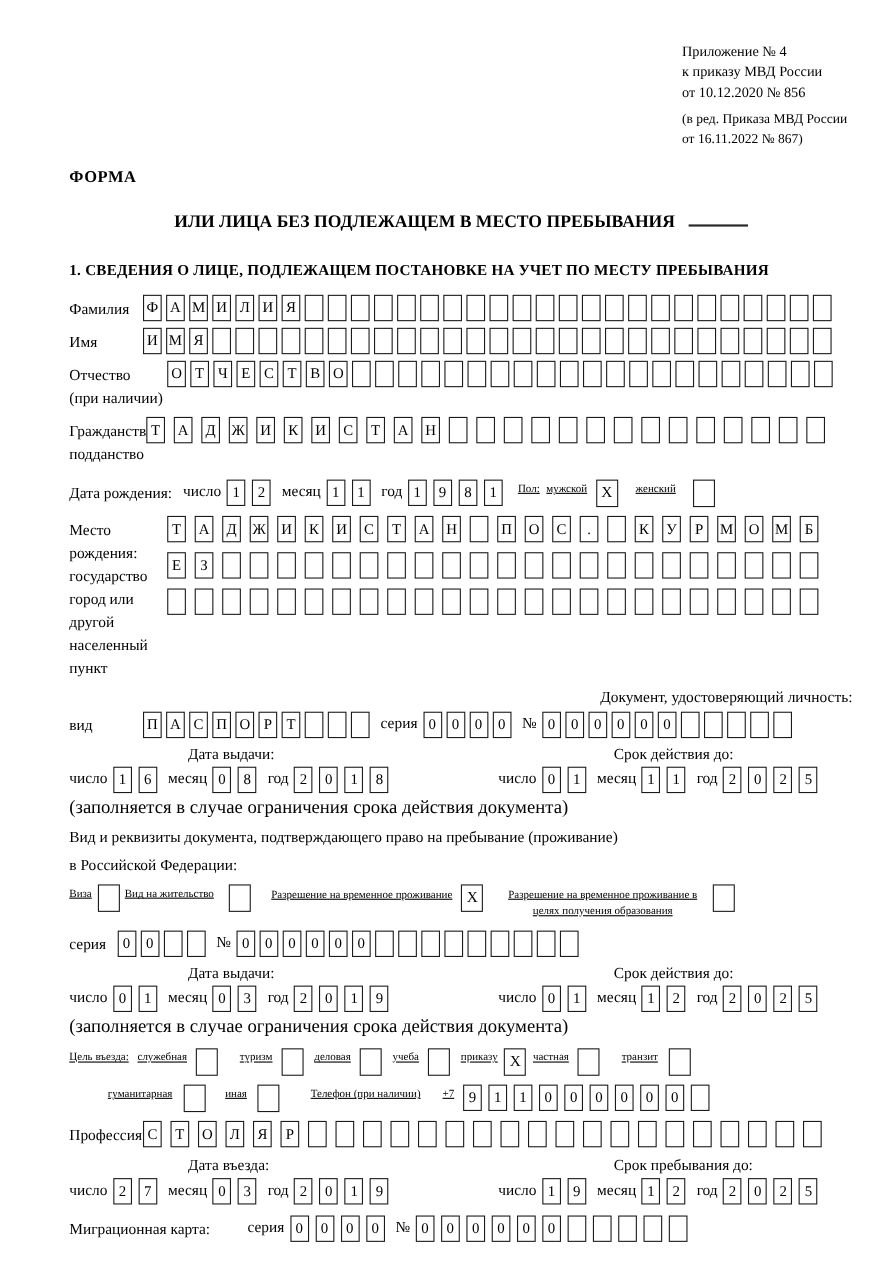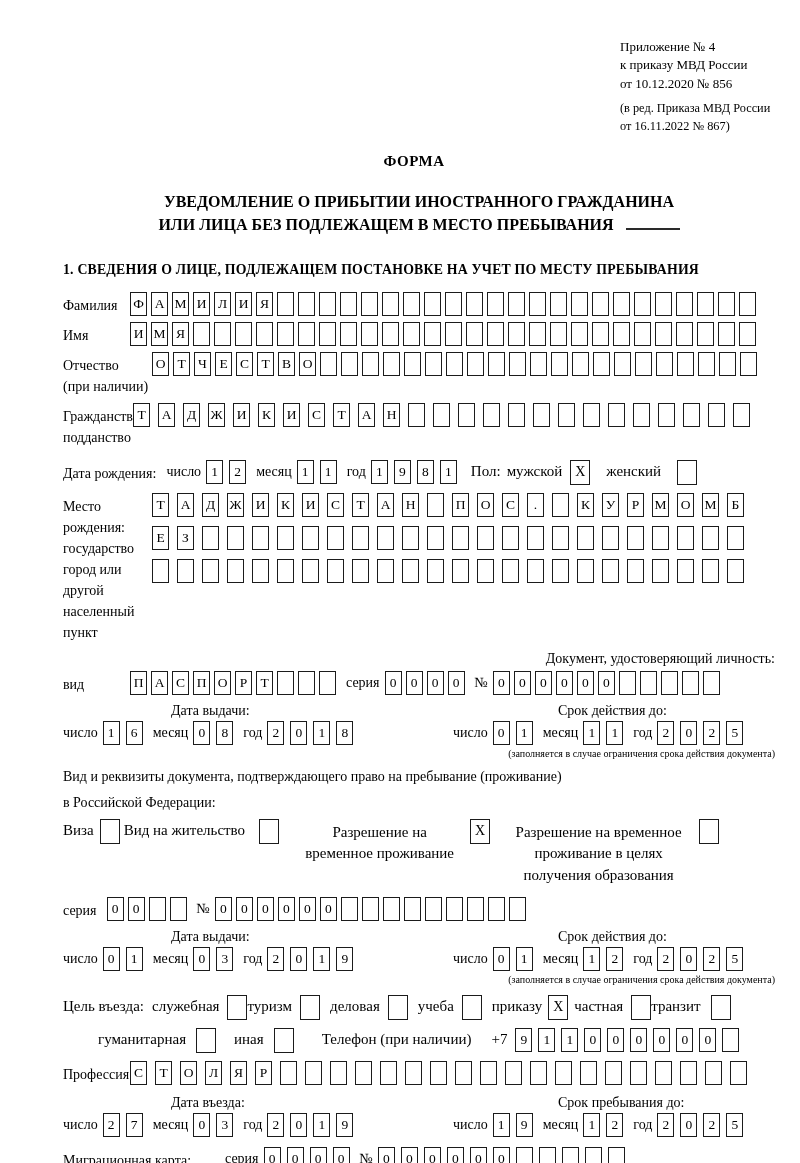--- a/index.html
+++ b/index.html
@@ -3,21 +3,21 @@
 <meta charset="utf-8">
 <style>
   * { margin:0; padding:0; box-sizing:border-box; }
   html,body { background:#ffffff; }
   body { font-family:"Liberation Serif","DejaVu Serif",serif; color:#000; }
   .page { width:800px; min-height:1163px; background:#fff; padding:38px 25px 26px 63px; position:relative; }
 
   
   .annex { margin-left:557px; width:185px; font-size:13px; line-height:1.42; }
   .annex .rev { margin-top:7px; font-size:12.3px; }
-  .forma { margin-top:18px; text-align:center; padding-right:10px; font-weight:bold; font-size:15px; letter-spacing:.5px; }
+  .forma { margin-top:18px; text-align:left; padding-right:10px; font-weight:bold; font-size:15px; letter-spacing:.5px; }
   .title { margin-top:20px; text-align:center; font-weight:bold; font-size:16px; line-height:1.45; }
   .uline { display:inline-block; width:54px; border-bottom:2.5px solid #2a2a2a; margin-left:12px; }
   .section { margin-top:25px; font-weight:bold; font-size:13.8px; letter-spacing:.2px; }
 
   
   .row { display:flex; align-items:flex-start; margin-top:6px; }
   .lbl { font-size:14px; line-height:1.5; padding-top:3px; flex-shrink:0; }
   .w67 { width:67px; } .w70 { width:70px; } .w89 { width:89px; }
   .lbl2 { display:block; }
 
@@ -34,29 +34,29 @@
   .dlbl { font-size:14px; padding:4px 5px 0 10px; flex-shrink:0; }
   .dlbl.first { padding-left:0; }
   .dategrp { display:flex; align-items:flex-start; }
   .date-sec { display:flex; margin-top:8px; }
   .dcol-l { width:340px; flex-shrink:0; }
   .dcol-l .dhead { margin-left:108px; }
   .dcol-r { flex:1; }
   .dcol-r .dhead { margin-left:155px; }
   .dcol-r .dategrp { margin-left:50px; }
   .dhead { font-size:14px; margin-bottom:2px; }
-  .note { text-align:right; font-size:10px; margin-top:3px; }
+  .note { text-align:left; font-size:17px; margin-top:3px; }
 
   .doc-heading { margin-top:8px; text-align:right; font-weight:normal; font-size:14px; }
   .para { font-size:14px; margin-top:10px; }
-  .optlbl { font-size:15px; padding-top:3px; }
+  .optlbl { font-size:10px; padding-top:3px;text-decoration:underline; }
   .center { text-align:center; line-height:1.45; }
   .w165 { width:165px; flex-shrink:0; } .w185 { width:185px; flex-shrink:0; }
 
-  .ml6{margin-left:6px;} .ml8{margin-left:8px;} .ml10{margin-left:10px;} .ml12{margin-left:0;}
+  .ml6{margin-left:6px;} .ml8{margin-left:8px;} .ml10{margin-left:10px;} .ml12{margin-left:20px;}
   .ml14{margin-left:14px;} .ml16{margin-left:16px;} .ml18{margin-left:18px;} .ml20{margin-left:20px;}
   .ml22{margin-left:4px;} .ml28{margin-left:28px;} .ml35{margin-left:35px;}
   .mt4{margin-top:4px;} .mt8{margin-top:8px;} .mt10{margin-top:10px;} .mt12{margin-top:12px;} .mt14{margin-top:14px;}
 </style>
 </head>
 <body>
 
 <div class="page">
 
   <div class="annex">
@@ -65,21 +65,20 @@
     <div>от 10.12.2020 № 856</div>
     <div class="rev">
       <div>(в ред. Приказа МВД России</div>
       <div>от 16.11.2022 № 867)</div>
     </div>
   </div>
 
   <div class="forma">ФОРМА</div>
 
   <div class="title">
-    <div>УВЕДОМЛЕНИЕ О ПРИБЫТИИ ИНОСТРАННОГО ГРАЖДАНИНА</div>
     <div><span>ИЛИ ЛИЦА БЕЗ ПОДЛЕЖАЩЕМ В МЕСТО ПРЕБЫВАНИЯ</span><span class="uline"></span></div>
   </div>
 
   <div class="section">1. СВЕДЕНИЯ О ЛИЦЕ, ПОДЛЕЖАЩЕМ ПОСТАНОВКЕ НА УЧЕТ ПО МЕСТУ ПРЕБЫВАНИЯ</div>
 
   <div class="row mt14">
     <span class="lbl w67">Фамилия</span>
     <span class="cells">
         <span class="cell">Ф</span>
         <span class="cell">А</span>

